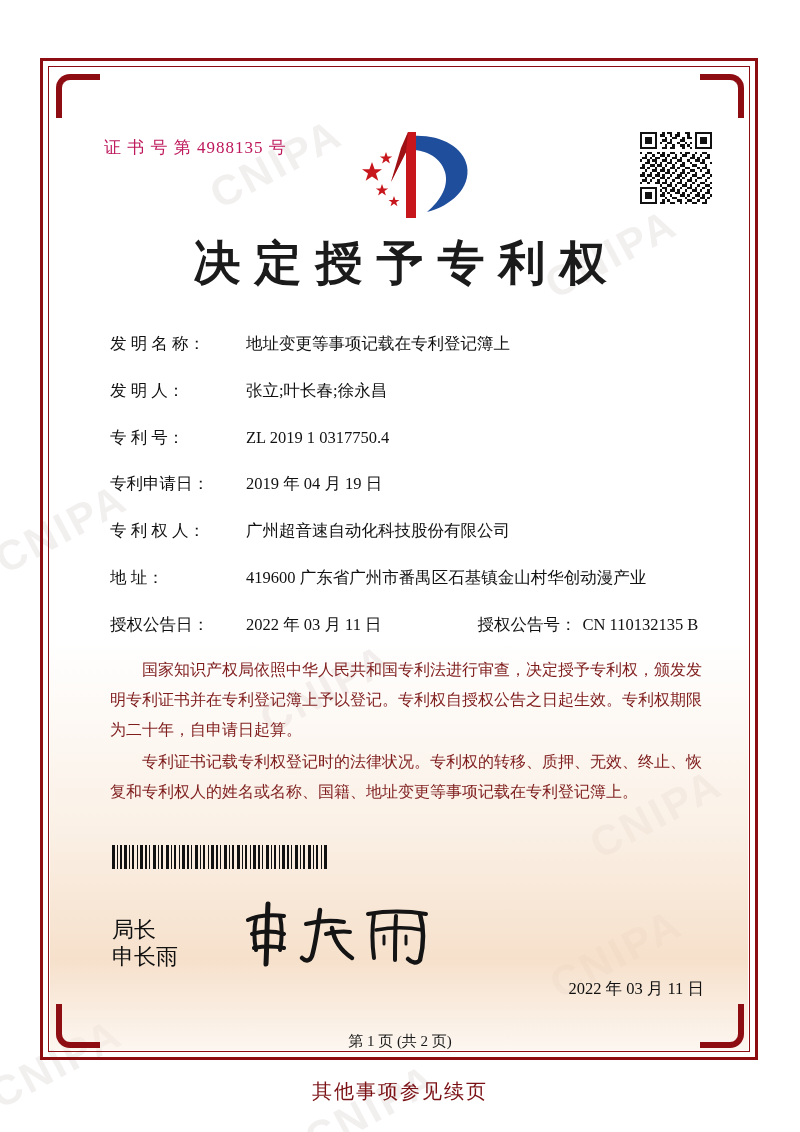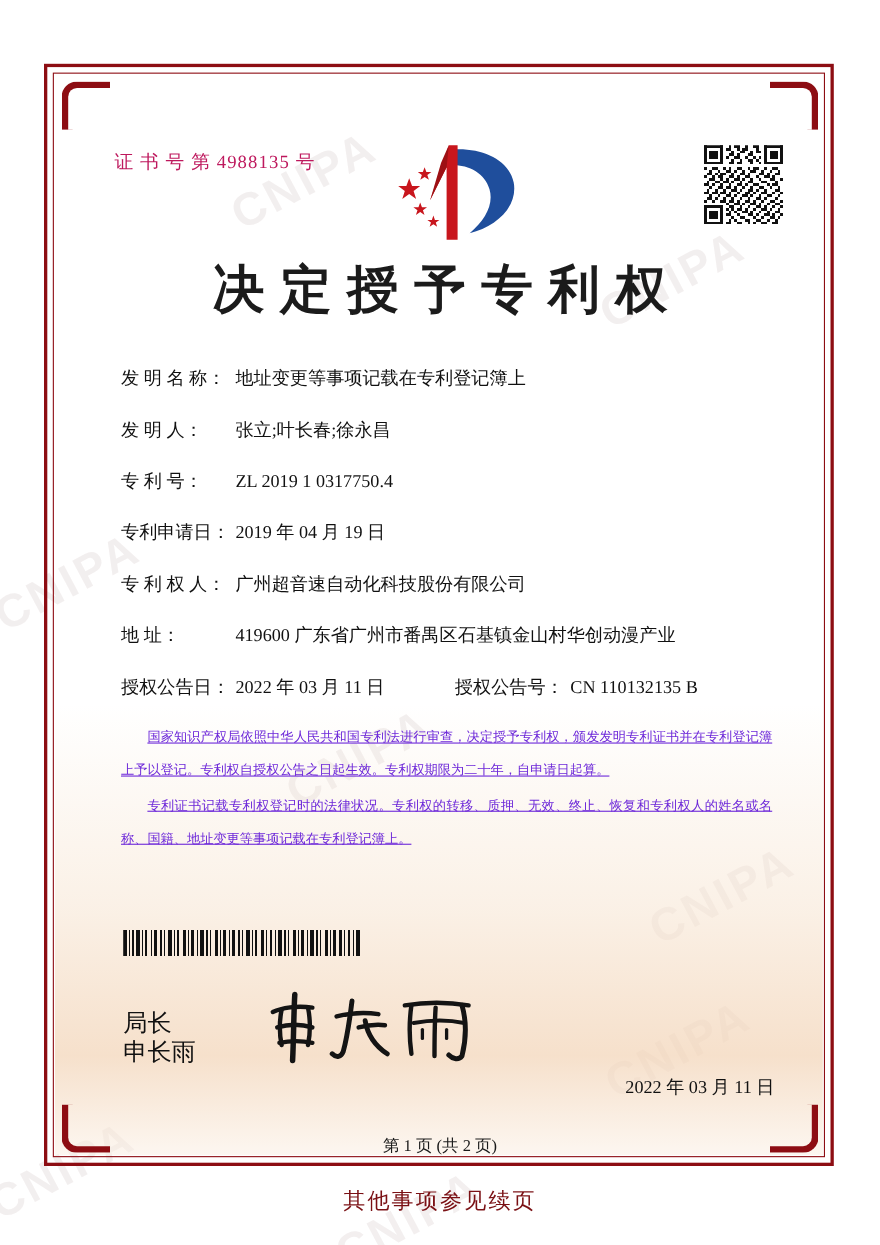--- a/index.html
+++ b/index.html
@@ -119,20 +119,21 @@
     top: 332px;
     width: 590px;
     font-size: 16.5px;
     color: #111;
   }
   .field {
     display: flex;
     align-items: center;
     margin-bottom: 22px;
     line-height: 1.5;
+    gap: 32px;
   }
   .field .lbl {
     width: 104px;
     flex: 0 0 104px;
     letter-spacing: 0;
     white-space: nowrap;
   }
   .field .val {
     flex: 1;
   }
@@ -140,25 +141,24 @@
   .row-split { display: flex; }
   .row-split .seg2 { margin-left: 64px; display: flex; }
   .row-split .seg2 .lbl { width: auto; flex: 0 0 auto; margin-right: 6px; }
 
   
   .paras {
     position: absolute;
     left: 110px;
     top: 655px;
     width: 592px;
-    font-size: 12px;
+    font-size: 16px;
     line-height: 30px;
-    color: #6d28d9;
+    color: #7f1d1d;
     text-align: justify;
-    text-decoration: underline;
   }
   .paras p { margin: 0 0 2px 0; text-indent: 2em; }
 
   
   .barcode {
     position: absolute;
     left: 112px; top: 845px;
     width: 218px; height: 24px;
   }
 

